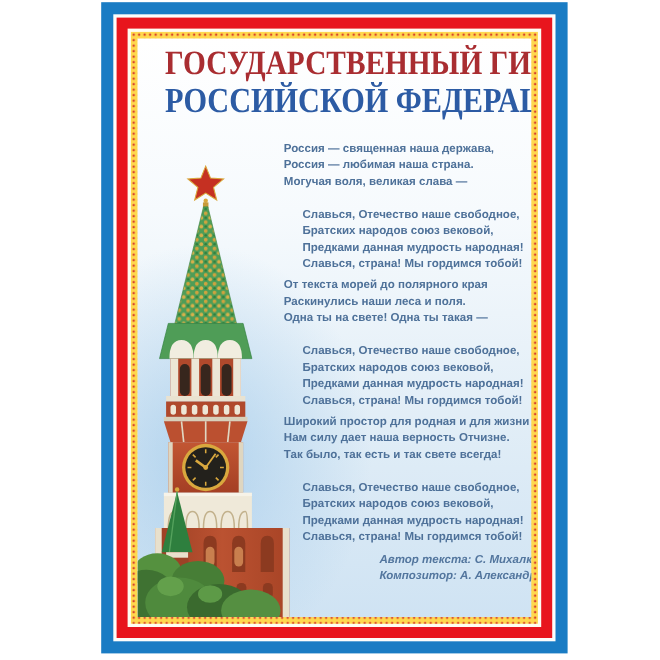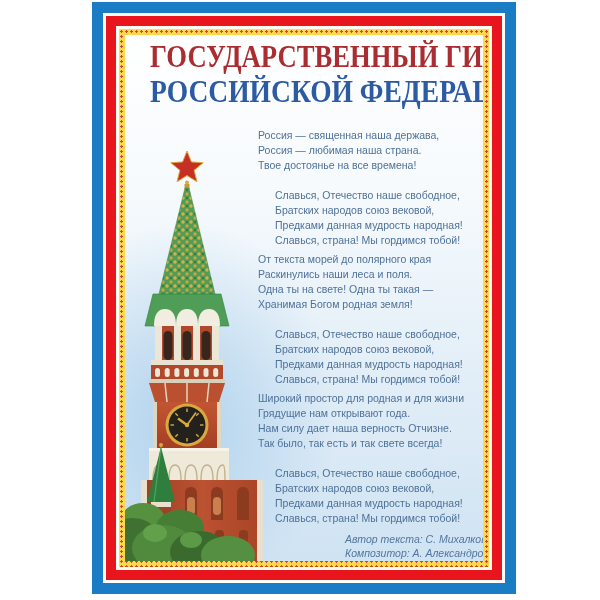--- a/index.html
+++ b/index.html
@@ -38,21 +38,21 @@
   .title-line { transform:scaleX(0.86); transform-origin:50% 50%; white-space:nowrap; }
   .t1 { font-size:31px; line-height:34px; color:#a92d31; }
   .t2 { font-size:32px; line-height:35px; color:#2c5ba4; }
   .tower { position:absolute; left:0; top:113px; }
   .text-col {
     position:absolute; left:133px; top:93px; width:225px;
     color:#4e7199; font-size:10.5px; line-height:15px;
   }
   .stanza { margin-bottom:4px; }
   .stanza.chorus { padding-left:17px;margin-top:15px; }
-  .line { white-space:nowrap; }
+  .line { white-space:nowrap;font-weight:bold; }
   .credits {
     margin-top:6px; margin-left:87px;
     font-style:italic; font-size:10.5px; line-height:14px; color:#53769e;
   }
 </style>
 </head>
 <body>
 
 <div class="poster">
  <div class="frame-white1">
@@ -198,47 +198,45 @@
           <ellipse cx="30" cy="385" rx="12" ry="9" fill="#63a04b"></ellipse>
           <ellipse cx="66" cy="392" rx="11" ry="8" fill="#5d9a47"></ellipse>
         </g>
       </svg>
 
       <div class="text-col">
 
         <div class="stanza">
           <div class="line">Россия — священная наша держава,</div>
           <div class="line">Россия — любимая наша страна.</div>
-          <div class="line">Твое достоянье на все времена!</div>
+          <div class="line">Могучая воля, великая слава —</div>
         </div>
 
         <div class="stanza chorus">
           <div class="line">Славься, Отечество наше свободное,</div>
           <div class="line">Братских народов союз вековой,</div>
           <div class="line">Предками данная мудрость народная!</div>
           <div class="line">Славься, страна! Мы гордимся тобой!</div>
         </div>
 
         <div class="stanza">
           <div class="line">От текста морей до полярного края</div>
           <div class="line">Раскинулись наши леса и поля.</div>
           <div class="line">Одна ты на свете! Одна ты такая —</div>
-          <div class="line">Хранимая Богом родная земля!</div>
         </div>
 
         <div class="stanza chorus">
           <div class="line">Славься, Отечество наше свободное,</div>
           <div class="line">Братских народов союз вековой,</div>
           <div class="line">Предками данная мудрость народная!</div>
           <div class="line">Славься, страна! Мы гордимся тобой!</div>
         </div>
 
         <div class="stanza">
           <div class="line">Широкий простор для родная и для жизни</div>
-          <div class="line">Грядущие нам открывают года.</div>
           <div class="line">Нам силу дает наша верность Отчизне.</div>
           <div class="line">Так было, так есть и так свете всегда!</div>
         </div>
 
         <div class="stanza chorus">
           <div class="line">Славься, Отечество наше свободное,</div>
           <div class="line">Братских народов союз вековой,</div>
           <div class="line">Предками данная мудрость народная!</div>
           <div class="line">Славься, страна! Мы гордимся тобой!</div>
         </div>

